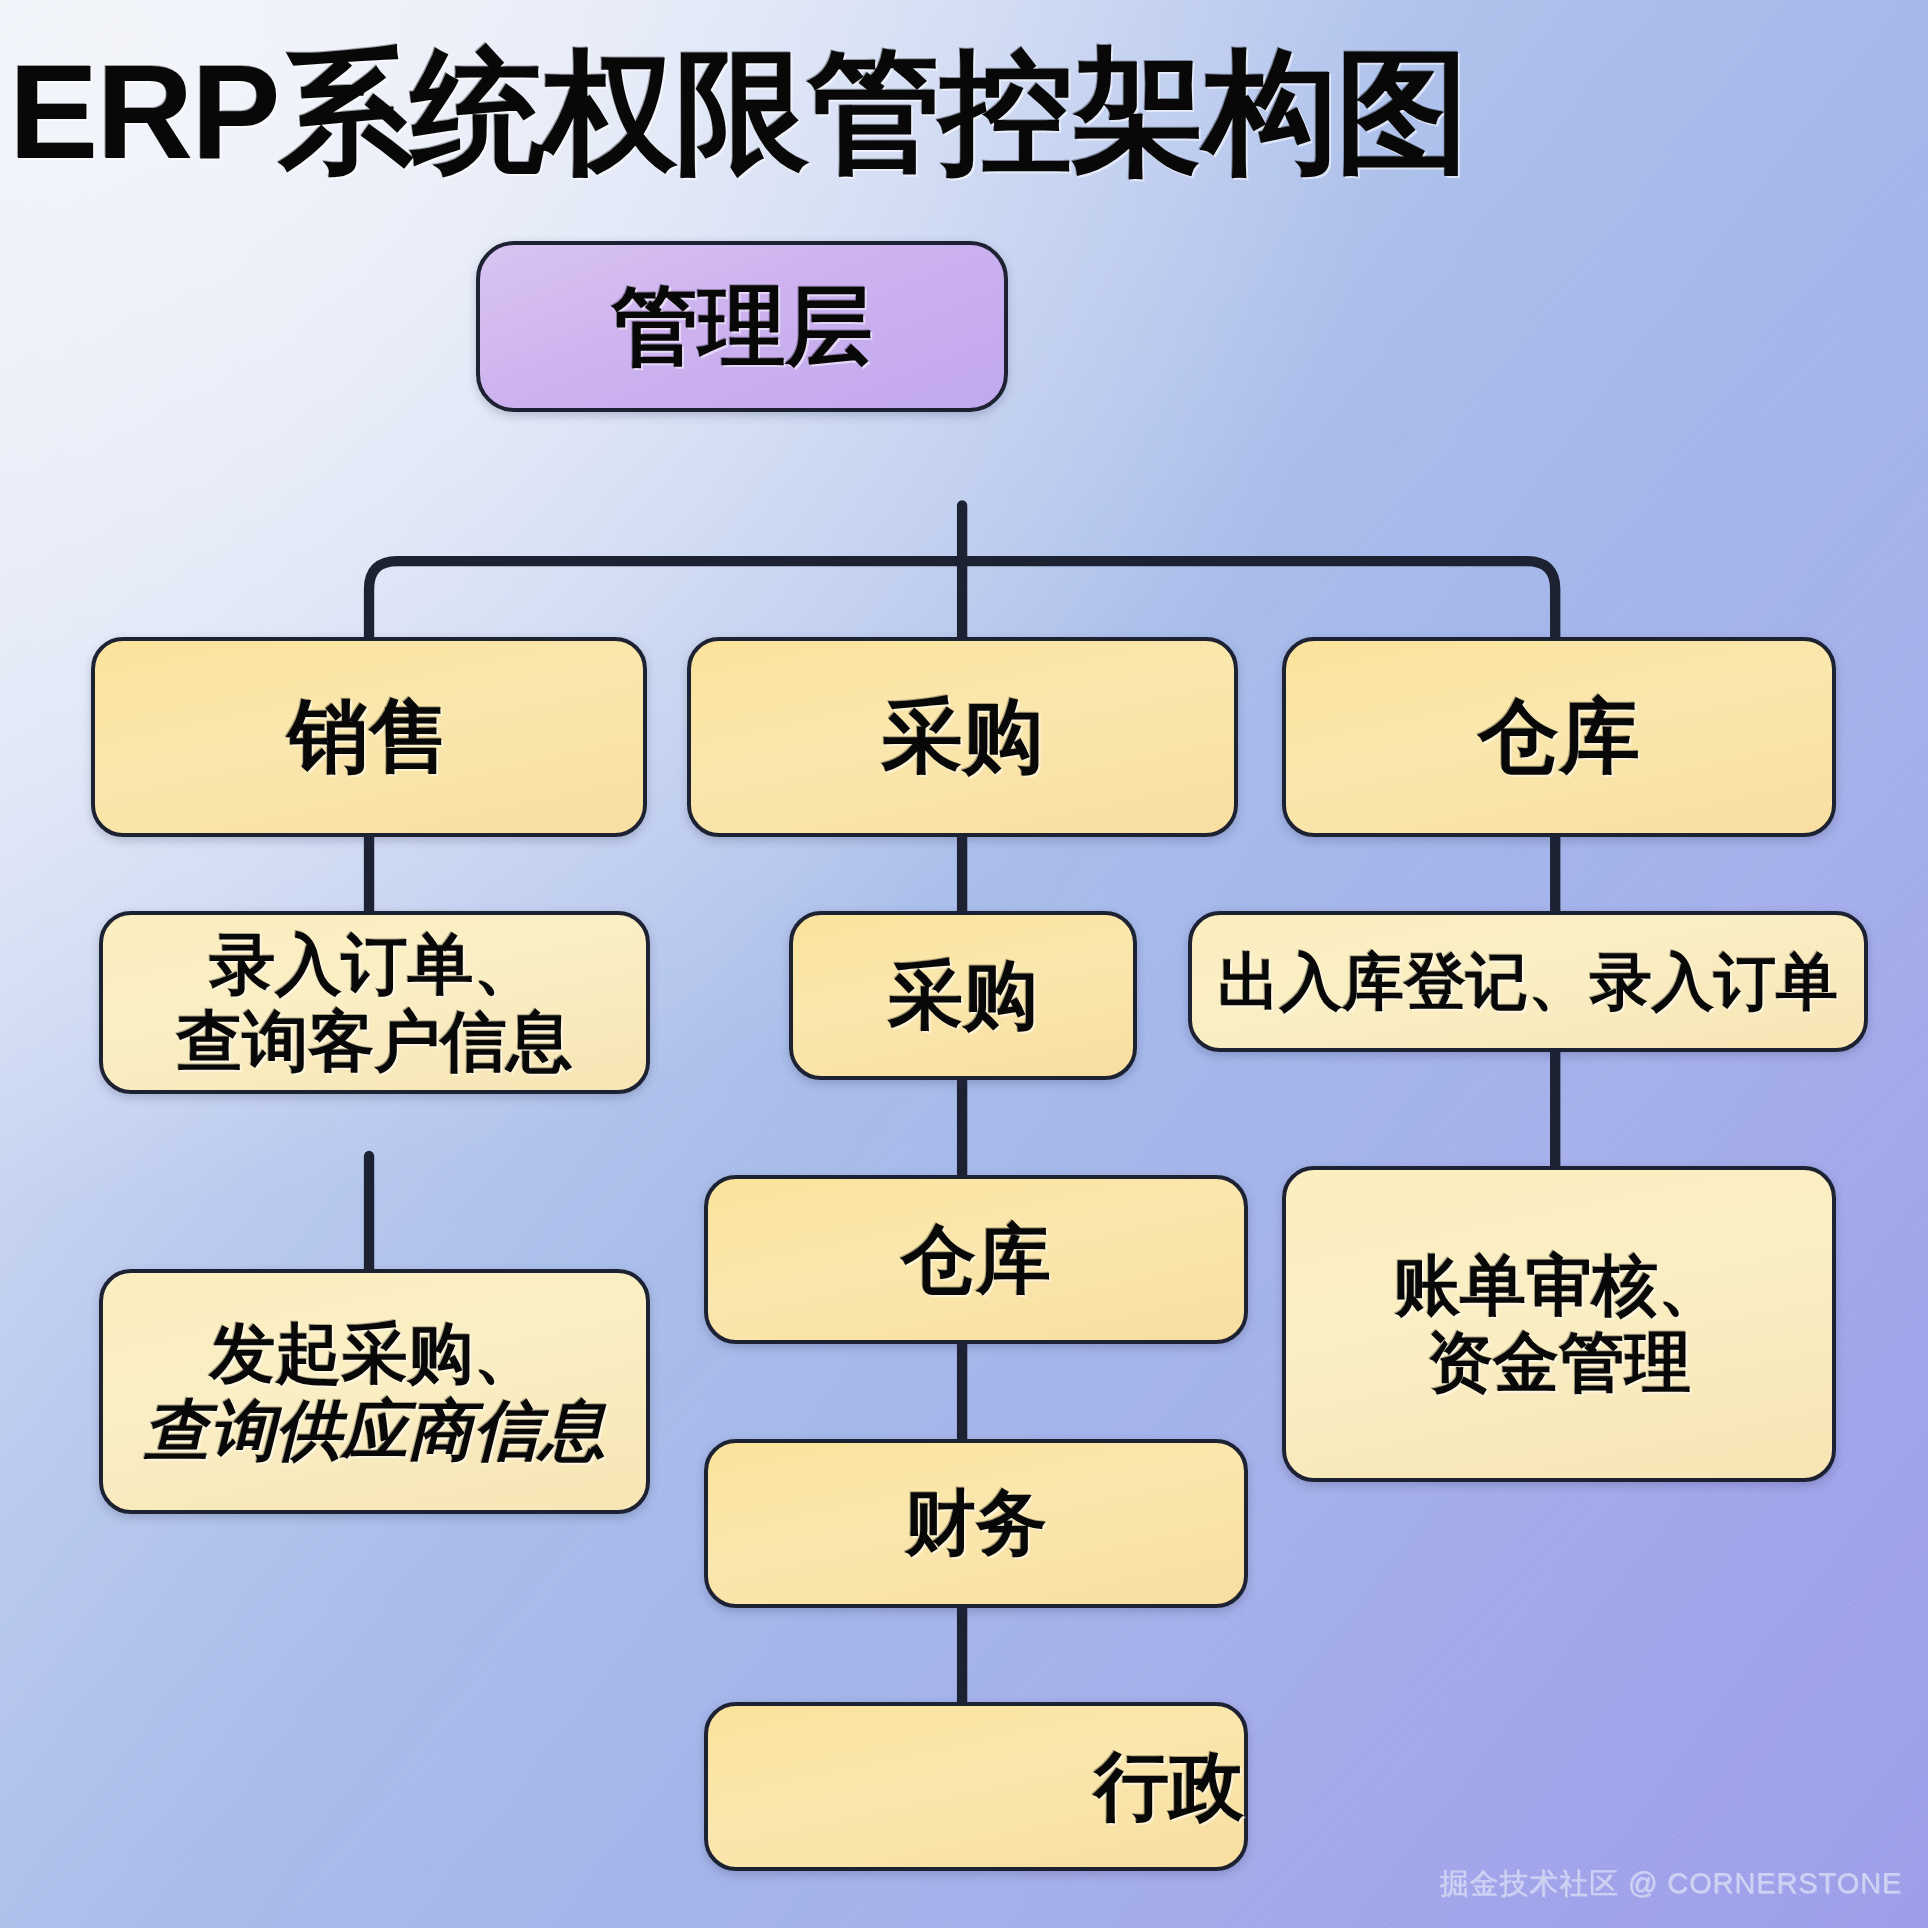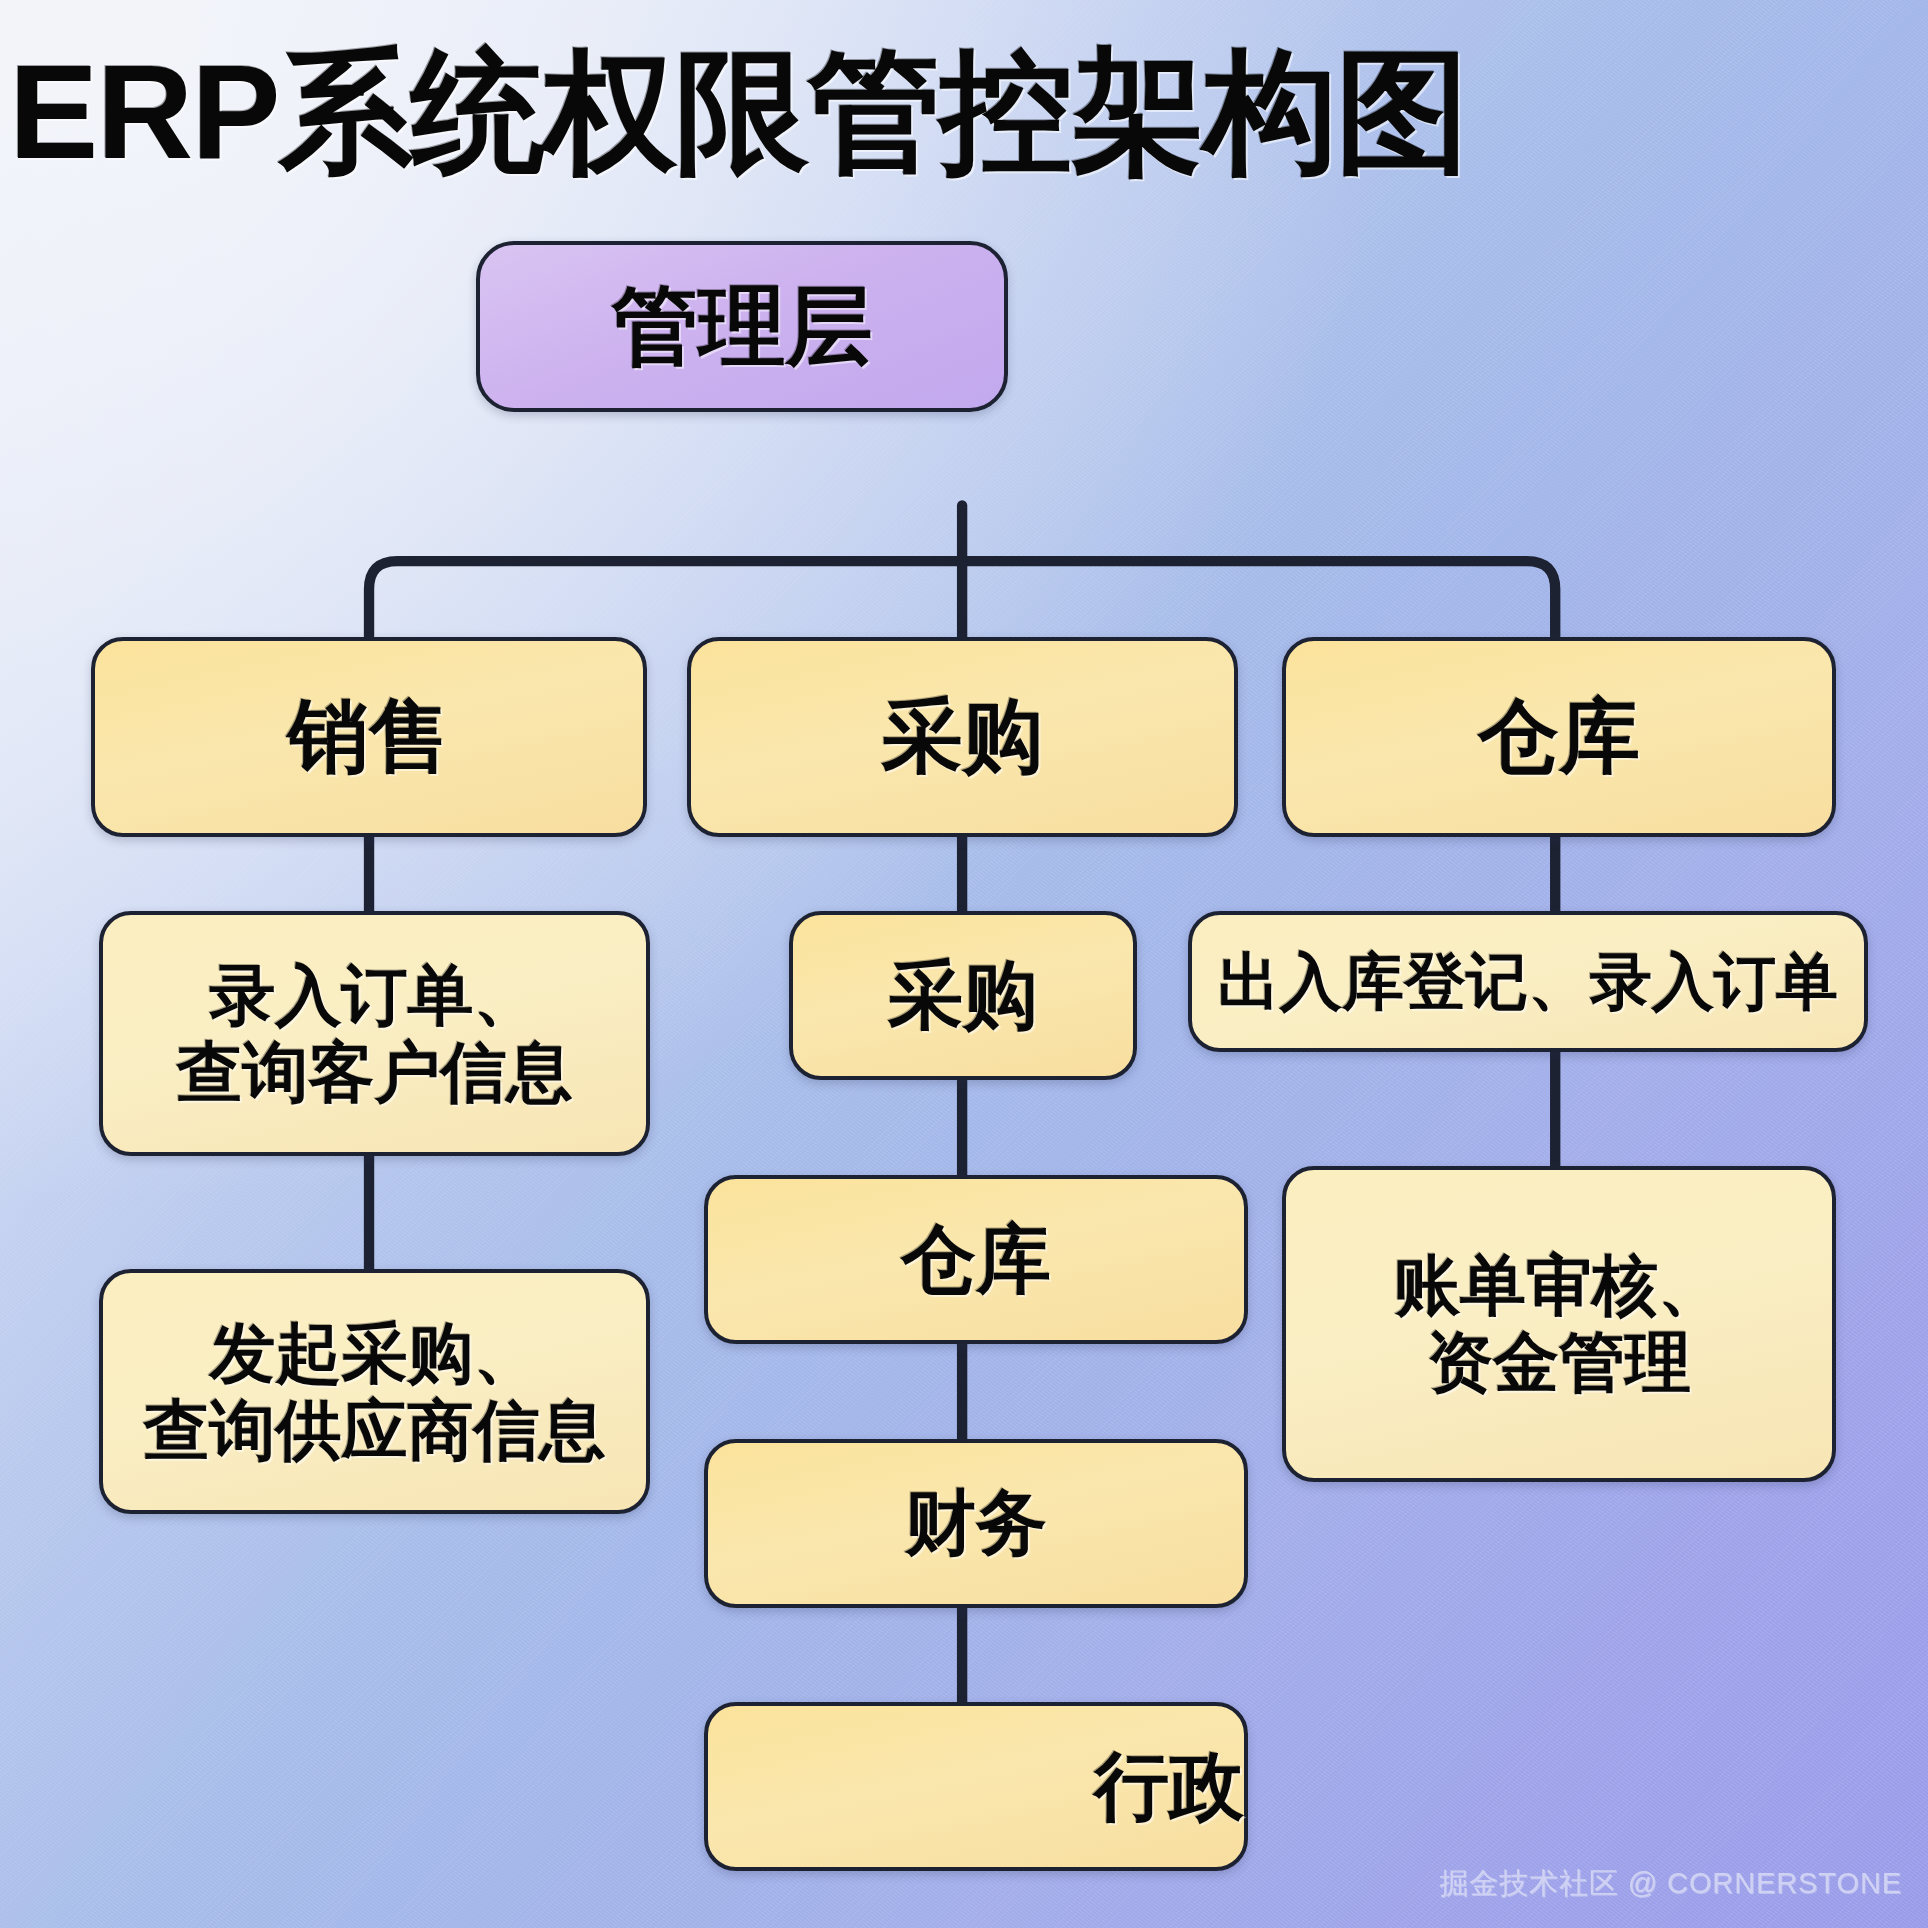--- a/index.html
+++ b/index.html
@@ -141,31 +141,31 @@
   </div>
 
   <div class="node dept" style="left:687px;top:637px;width:551px;height:200px;">
     <span>采购</span>
   </div>
 
   <div class="node dept" style="left:1282px;top:637px;width:554px;height:200px;">
     <span>仓库</span>
   </div>
 
-  <div class="node leaf two-line" style="left:99px;top:911px;width:551px;height:245px;">
+  <div class="node leaf two-line" style="left:99px;top:911px;width:551px;height:183px;">
     <span>
       <span style="display: block;">录入订单、</span>
       <span style="display: block;">查询客户信息</span>
     </span>
   </div>
 
   <div class="node leaf two-line" style="left:99px;top:1269px;width:551px;height:245px;">
     <span>
       <span style="display: block;">发起采购、</span>
-      <span style="display: block;">查询供应商信息</span>
+      <span style="display: block; font-style: italic;">查询供应商信息</span>
     </span>
   </div>
 
   <div class="node dept" style="left:789px;top:911px;width:348px;height:169px;font-size:75px;">
     <span>采购</span>
   </div>
 
   <div class="node dept" style="left:704px;top:1175px;width:544px;height:169px;font-size:75px;">
     <span>仓库</span>
   </div>

